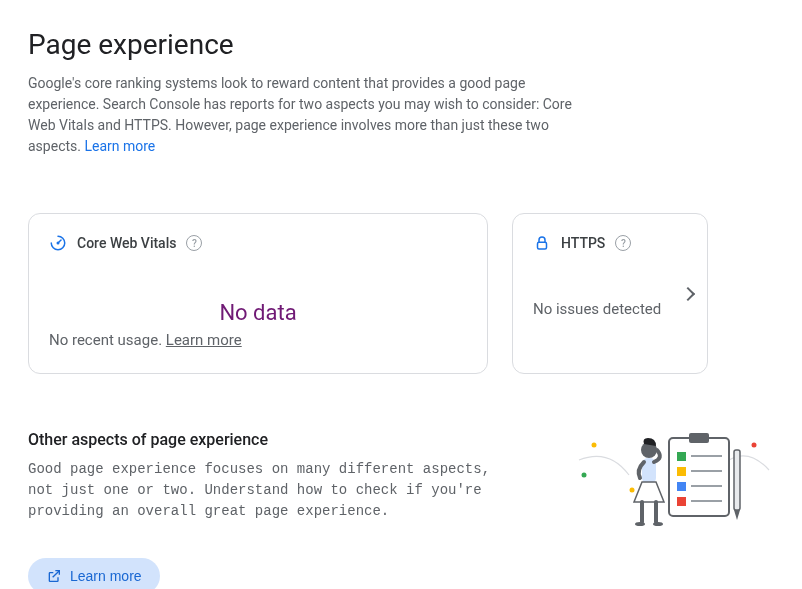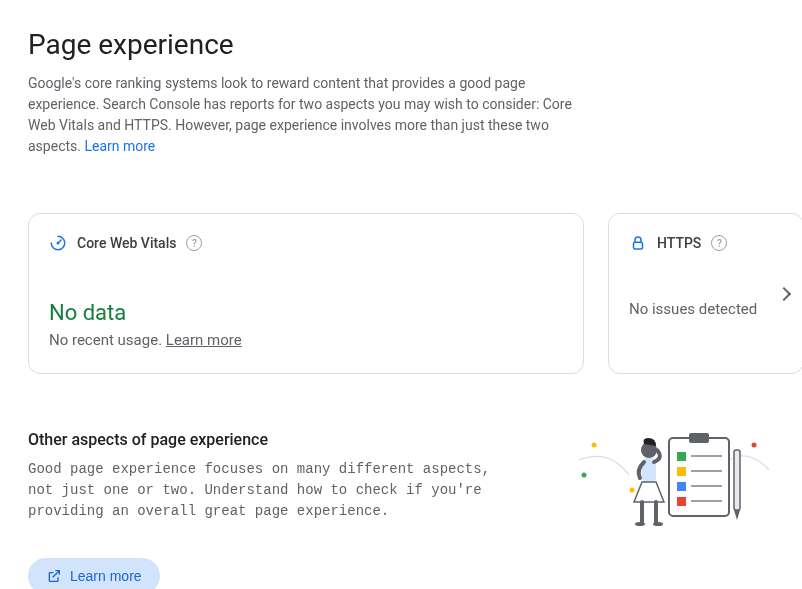--- a/index.html
+++ b/index.html
@@ -32,21 +32,21 @@
       gap: 24px;
       margin-bottom: 56px;
     }
     .card {
       border: 1px solid #dadce0;
       border-radius: 12px;
       padding: 20px 20px 24px 20px;
       position: relative;
       flex-shrink: 0;
     }
-    .card-cwv { width: 556px; }
+    .card-cwv { width: 460px; }
     .card-https { width: 196px; cursor: pointer; }
     .card-header {
       display: flex;
       align-items: center;
       gap: 10px;
       margin-bottom: 48px;
     }
     .card-header .title {
       font-size: 14px;
       color: #3c4043;
@@ -63,21 +63,21 @@
       display: inline-flex; align-items: center; justify-content: center;
       font-size: 10px; color: #9aa0a6;
       font-weight: 500;
     }
     .icon-help::before { content: "?"; }
     .status-heading {
       font-size: 22px;
       font-weight: 400;
       margin-bottom: 6px;
     }
-    .status-nodata { color: #15803d; }
+    .status-nodata { color: #701a75; text-align: center; }
     .status-good { color: #188038; }
     .status-sub {
       font-size: 15px;
       color: #5f6368;
     }
     .status-sub a {
       color: #5f6368;
       text-decoration: underline;
     }
     .chevron {

